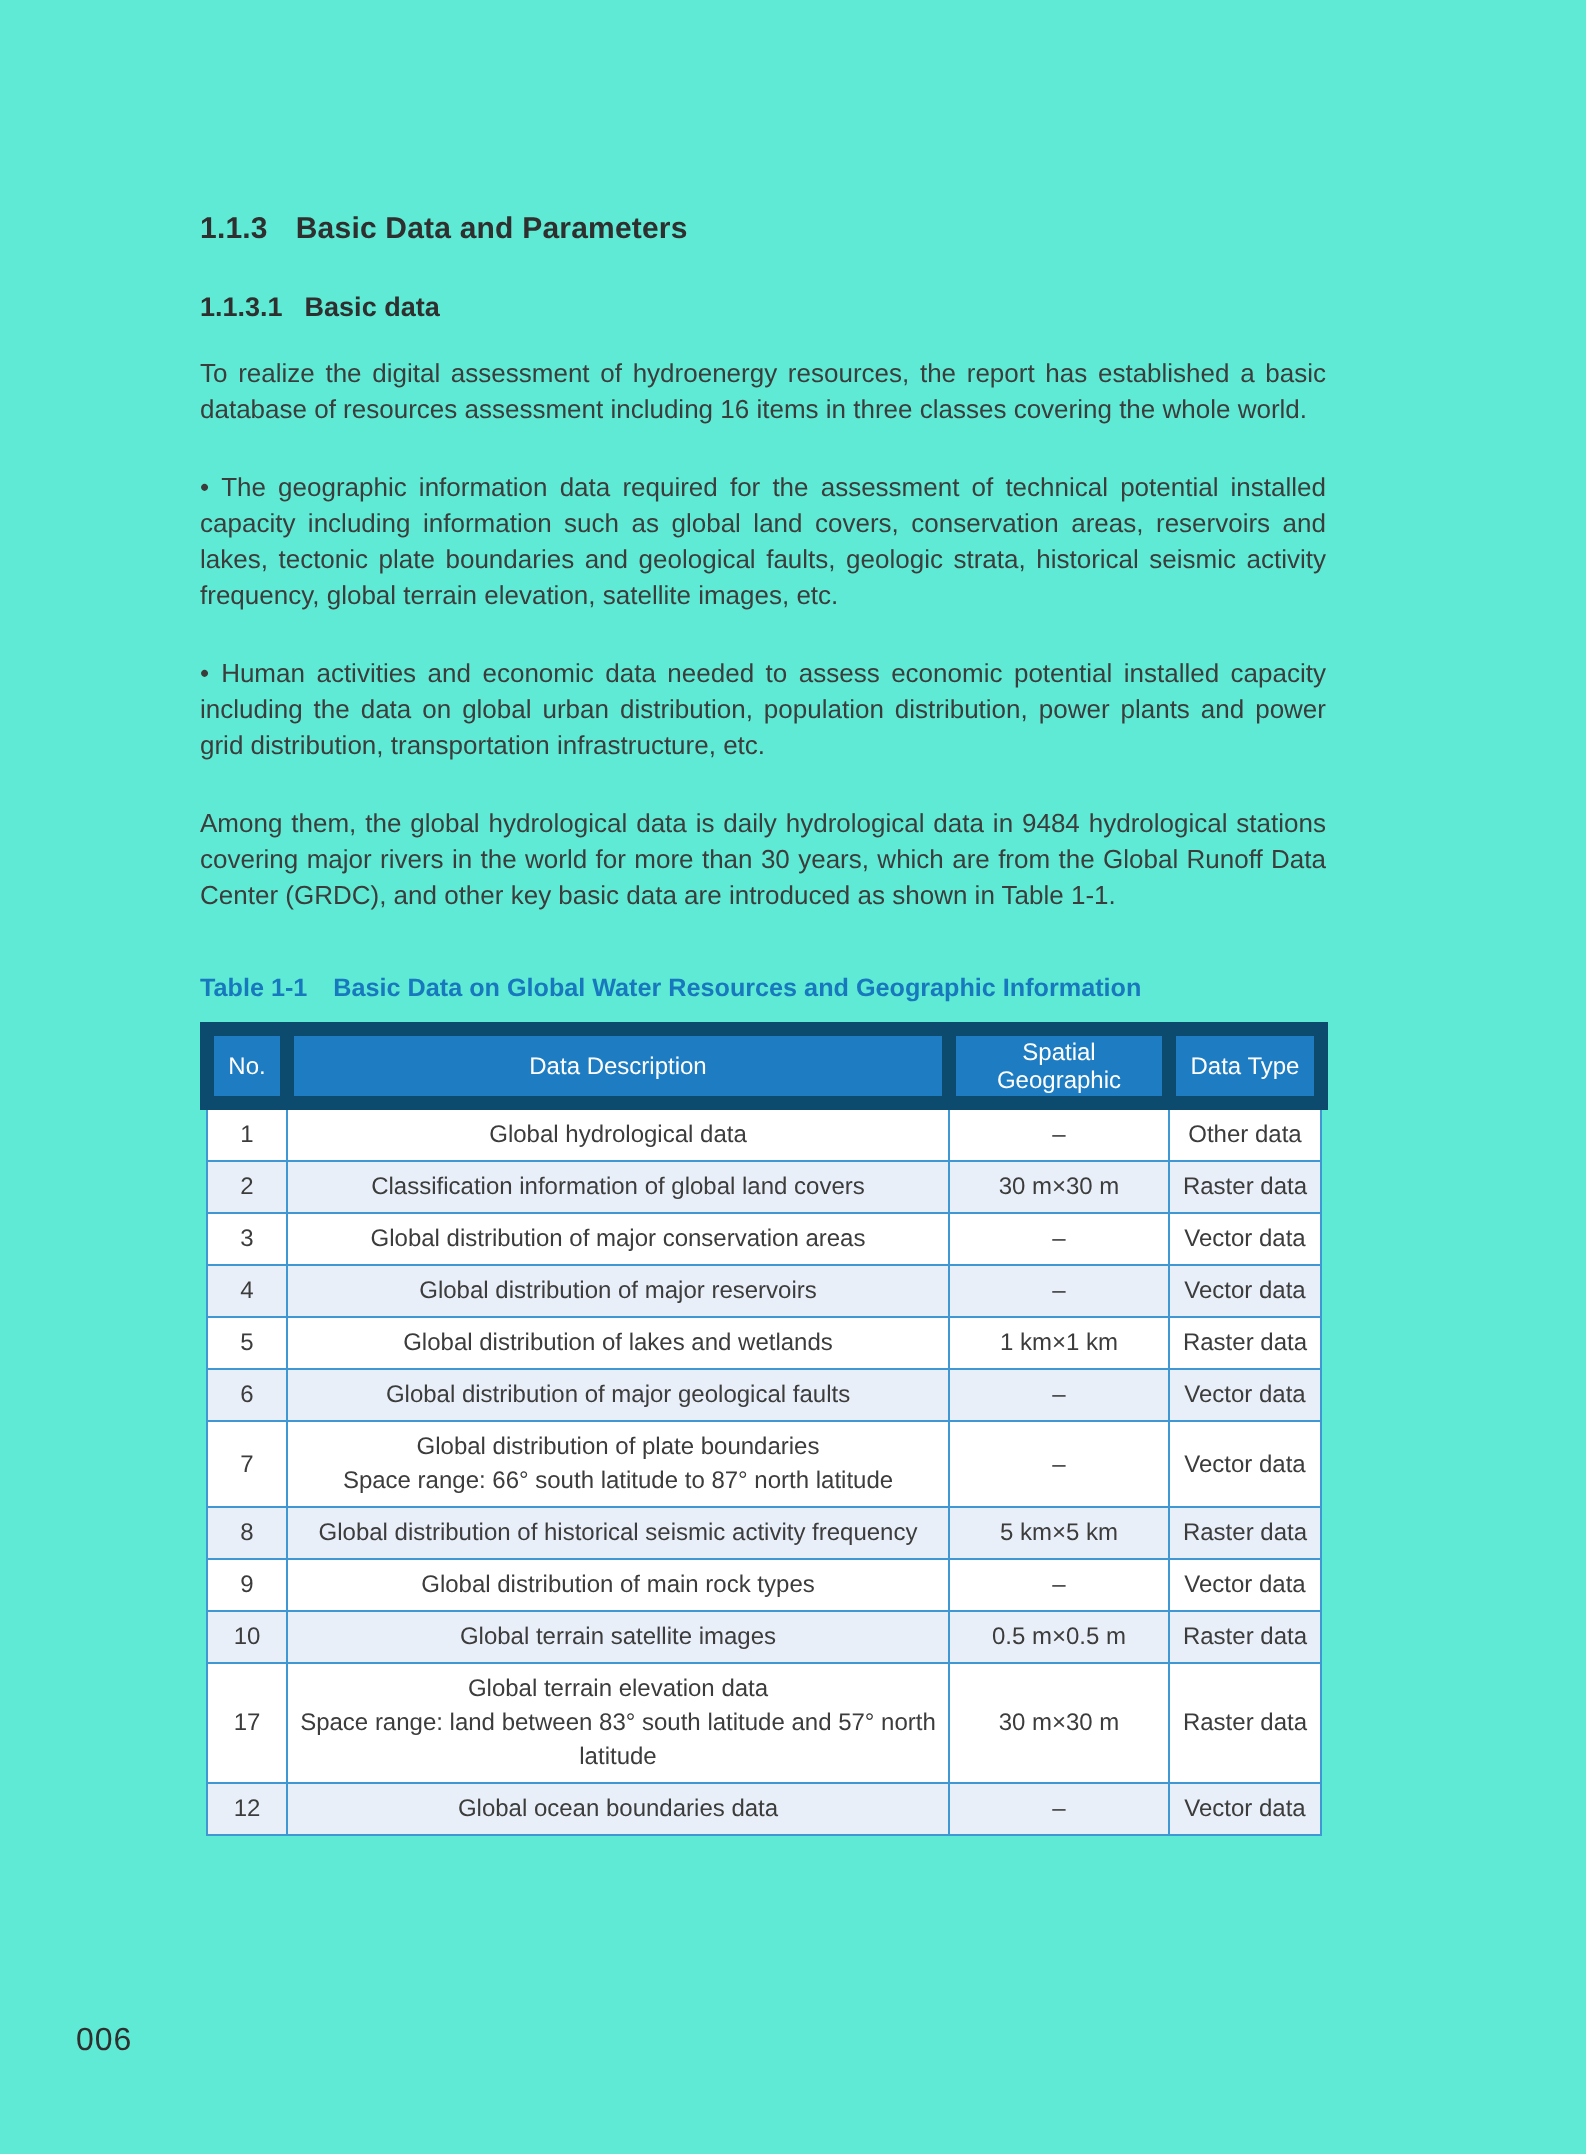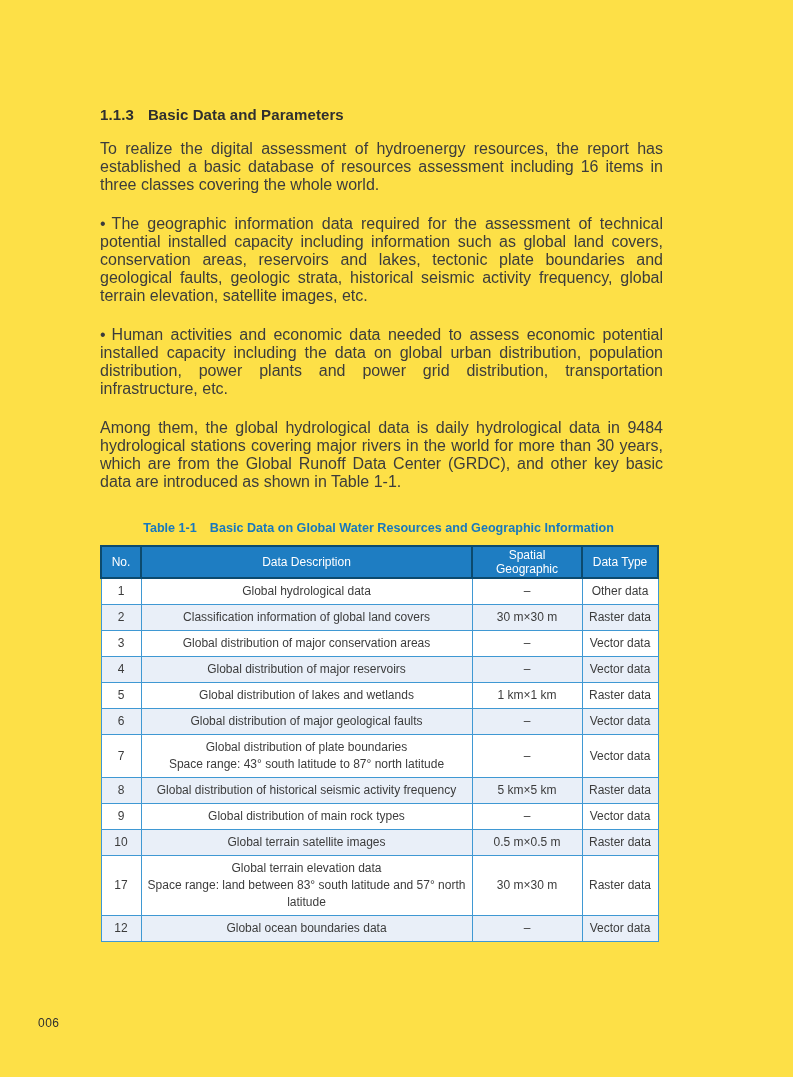--- a/index.html
+++ b/index.html
@@ -1,20 +1,20 @@
 <!DOCTYPE html>
 <html><head>
 <meta charset="utf-8">
 <style>
   html, body { margin: 0; padding: 0; background: #ffffff; }
   .page {
     position: relative;
     width: 793px;
     height: 1077px;
-    background: #fde047;
+    background: #5eead4;
     font-family: "Liberation Sans", sans-serif;
     color: #3c3c3c;
     overflow: hidden;
   }
   .content {
     position: absolute;
     left: 100px;
     top: 0;
     width: 563px;
   }
@@ -31,48 +31,48 @@
     margin-top: 23px;
     font-size: 13.5px;
     font-weight: bold;
     color: #2f2f2f;
   }
   .h-num { margin-right: 14px; }
   .h-num-sub { margin-right: 11px; }
   .para {
     margin: 0;
     margin-top: 17px;
-    font-size: 16px;
+    font-size: 13px;
     line-height: 18px;
     text-align: justify;
   }
   .para.spaced { margin-top: 21px; }
   .bullet-marker { margin-right: 6px; }
   .table-title {
     margin: 0;
     margin-top: 30px;
     width: 557px;
-    text-align: center;
+    text-align: left;
     font-size: 12.6px;
     font-weight: bold;
     color: #1878be;
   }
   .tt-label { margin-right: 13px; }
   table.data-table {
     width: 557px;
     margin-top: 10px;
     border-collapse: collapse;
     font-size: 12px;
     table-layout: fixed;
   }
   table.data-table th {
     background: #1e7dc2;
     color: #ffffff;
     font-weight: normal;
-    border: 2px solid #0c4a6e;
+    border: 7px solid #0c4a6e;
     height: 26px;
     padding: 1px 4px;
     text-align: center;
     margin-top: 44px;
   }
   table.data-table td {
     border: 1px solid #3f98d3;
     text-align: center;
     padding: 4px 6px;
     line-height: 17px;
@@ -82,35 +82,38 @@
   table.data-table tbody tr:nth-child(odd)  { background: #ffffff; }
   td.desc { white-space: pre-line; }
   .col-no   { width: 40px; }
   .col-desc { width: 331px; }
   .col-res  { width: 110px; }
   .col-type { width: 76px; }
   .footer {
     position: absolute;
     left: 38px;
     bottom: 47px;
-    font-size: 12px;
+    font-size: 16px;
     color: #2f2f2f;
     letter-spacing: 0.5px;
   }
 </style>
 </head>
 <body>
 
 <div class="page">
   <div class="content">
 
     <h1 class="heading-1">
       <span class="h-num">1.1.3</span><span>Basic Data and Parameters</span>
     </h1>
 
+    <h2 class="heading-2">
+      <span class="h-num-sub">1.1.3.1</span><span>Basic data</span>
+    </h2>
 
     <p class="para"><span>To realize the digital assessment of hydroenergy resources, the report has established a basic database of resources assessment including 16 items in three classes covering the whole world.</span></p>
 
 
     <p class="para spaced"><span class="bullet-marker">•</span><span>The geographic information data required for the assessment of technical potential installed capacity including information such as global land covers, conservation areas, reservoirs and lakes, tectonic plate boundaries and geological faults, geologic strata, historical seismic activity frequency, global terrain elevation, satellite images, etc.</span></p>
 
     <p class="para spaced"><span class="bullet-marker">•</span><span>Human activities and economic data needed to assess economic potential installed capacity including the data on global urban distribution, population distribution, power plants and power grid distribution, transportation infrastructure, etc.</span></p>
 
     <p class="para spaced"><span>Among them, the global hydrological data is daily hydrological data in 9484 hydrological stations covering major rivers in the world for more than 30 years, which are from the Global Runoff Data Center (GRDC), and other key basic data are introduced as shown in Table 1-1.</span></p>
 
@@ -166,21 +169,21 @@
         </tr>
         <tr>
           <td>6</td>
           <td class="desc">Global distribution of major geological faults</td>
           <td>–</td>
           <td>Vector data</td>
         </tr>
         <tr>
           <td>7</td>
           <td class="desc">Global distribution of plate boundaries
-Space range: 43° south latitude to 87° north latitude</td>
+Space range: 66° south latitude to 87° north latitude</td>
           <td>–</td>
           <td>Vector data</td>
         </tr>
         <tr>
           <td>8</td>
           <td class="desc">Global distribution of historical seismic activity frequency</td>
           <td>5 km×5 km</td>
           <td>Raster data</td>
         </tr>
         <tr>

